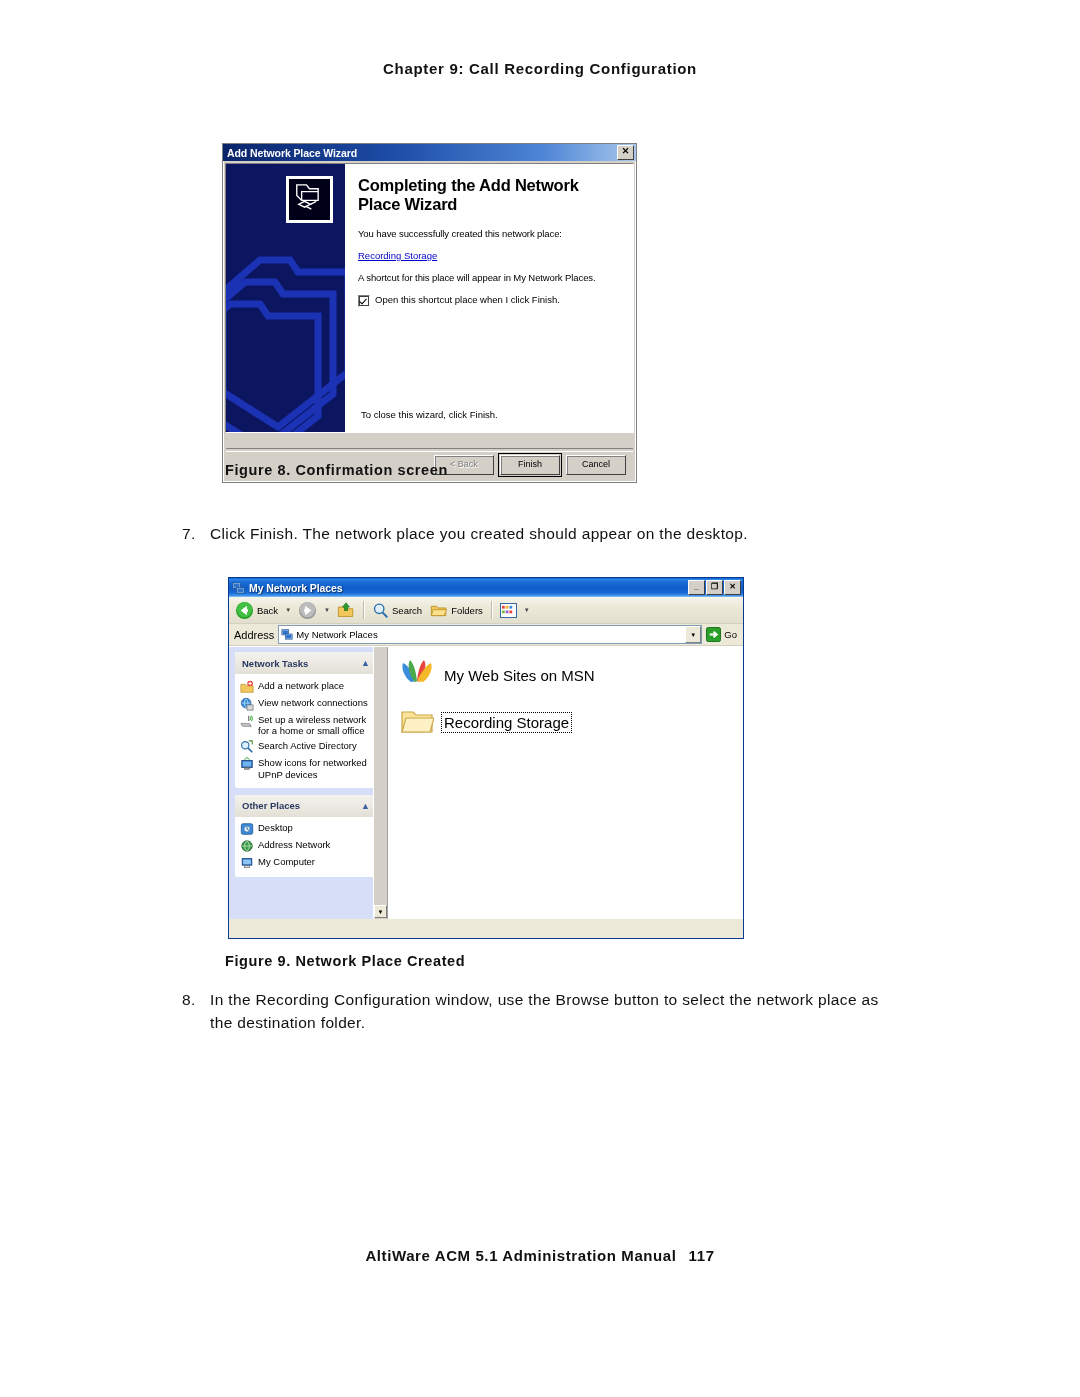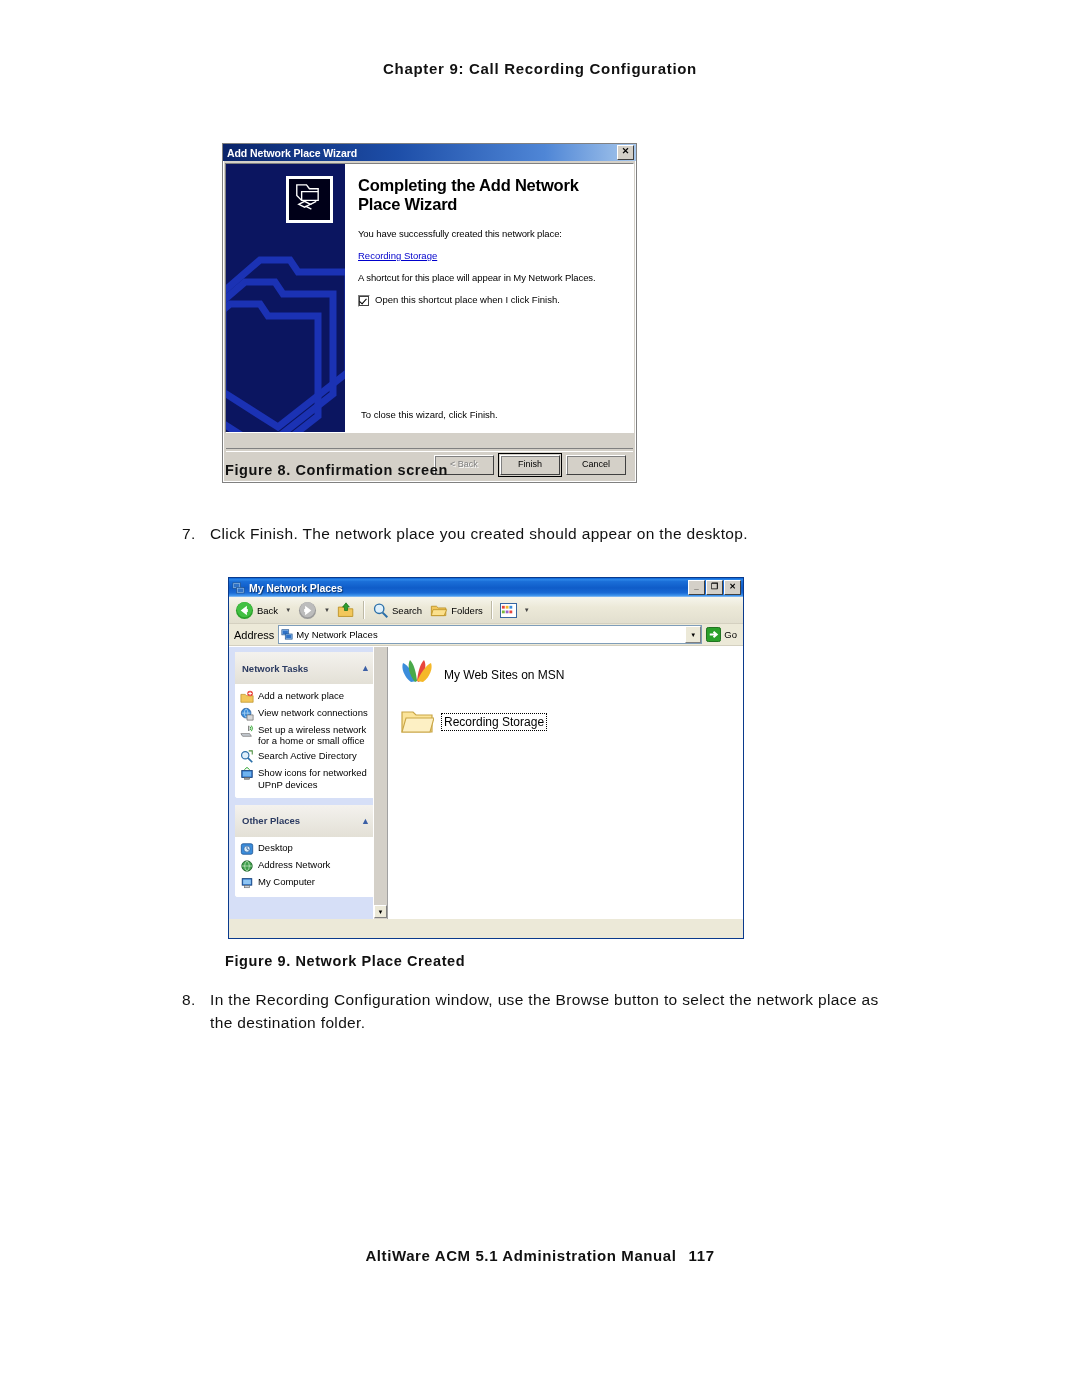--- a/index.html
+++ b/index.html
@@ -403,21 +403,21 @@
   }
   .tp-panel {
     width: 140px;
     background: #ffffff;
     border-radius: 0 0 3px 3px;
     margin-bottom: 7px;
     overflow: hidden;
     box-shadow: 0 0 0 0 transparent;
   }
   .tp-head {
-    height: 32px;
+    height: 22px;
     background: linear-gradient(180deg,#f4f2ee 0%, #e3e0d6 100%);
     display: flex;
     align-items: center;
     padding: 0 5px 0 7px;
     font-size: 9.5px;
     font-weight: bold;
     color: #2b3a61;
     cursor: pointer;
   }
   .tp-head .chev { margin-left: auto; color: #3b5fa5; font-size: 9px; }
@@ -461,21 +461,21 @@
     border-left: 1px solid #a0a0a0;
     padding: 12px 0 0 12px;
     position: relative;
   }
   .ci-row {
     display: flex;
     align-items: center;
     gap: 8px;
     margin-bottom: 16px;
   }
-  .ci-label { font-size: 12px; padding: 1px 2px; }
+  .ci-label { font-size: 15px; padding: 1px 2px; }
   .ci-label.selected {
     outline: 1px dotted #000000;
   }
 </style>
 </head>
 <body>
 
 <div class="page-header">Chapter 9:  Call Recording Configuration</div>
 
 <div id="wizard">

